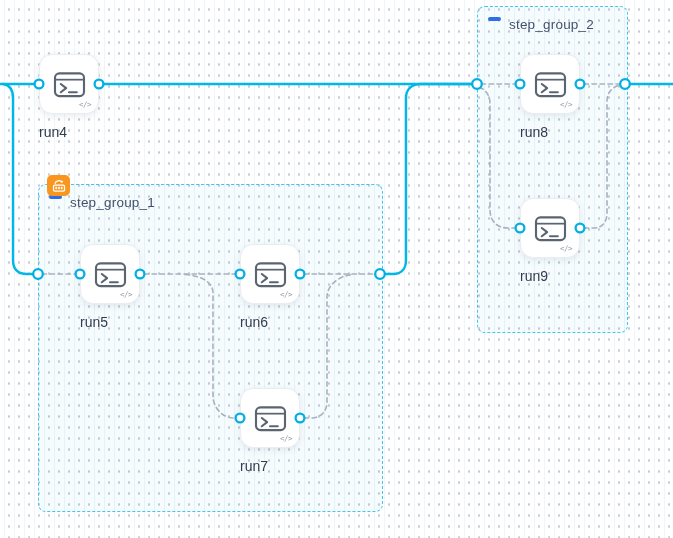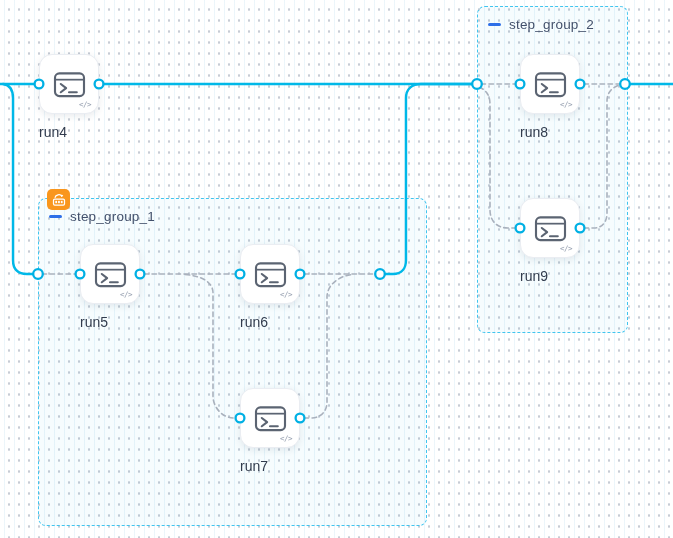--- a/index.html
+++ b/index.html
@@ -10,24 +10,24 @@
     background-image:
       linear-gradient(to right, rgba(120,190,225,0.14) 1px, transparent 1px),
       radial-gradient(circle, #c7ccd5 1px, transparent 1.35px);
     background-size:10px 100%,10px 11px;
     background-position:4px 0,4px 4px;
   }
   .group{
     position:absolute;border:1px dashed #41c5ef;border-radius:8px;
     background:rgba(0,184,232,0.035);z-index:1;
   }
-  #group1{left:38px;top:198px;width:343px;height:326px;padding-left:44px;}
+  #group1{left:38px;top:184px;width:343px;height:326px;}
   #group2{left:477px;top:6px;width:149px;height:325px;}
   .group-header{
-    position:absolute;top:10px;left:10px;display:flex;align-items:center;gap:8px;
+    position:absolute;top:10px;left:10px;display:flex;align-items:flex-start;gap:8px;
   }
   .collapse-btn{
     width:13px;height:3.5px;border-radius:2px;background:#2e6fe8;flex:0 0 auto;cursor:pointer;
   }
   .group-label{
     font-size:13.5px;color:#42506b;letter-spacing:0.2px;white-space:nowrap;
   }
   .group-badge{
     position:absolute;left:8px;top:-10px;width:23px;height:21px;border-radius:5px;
     background:#f9961d;display:flex;align-items:center;justify-content:center;z-index:5;

